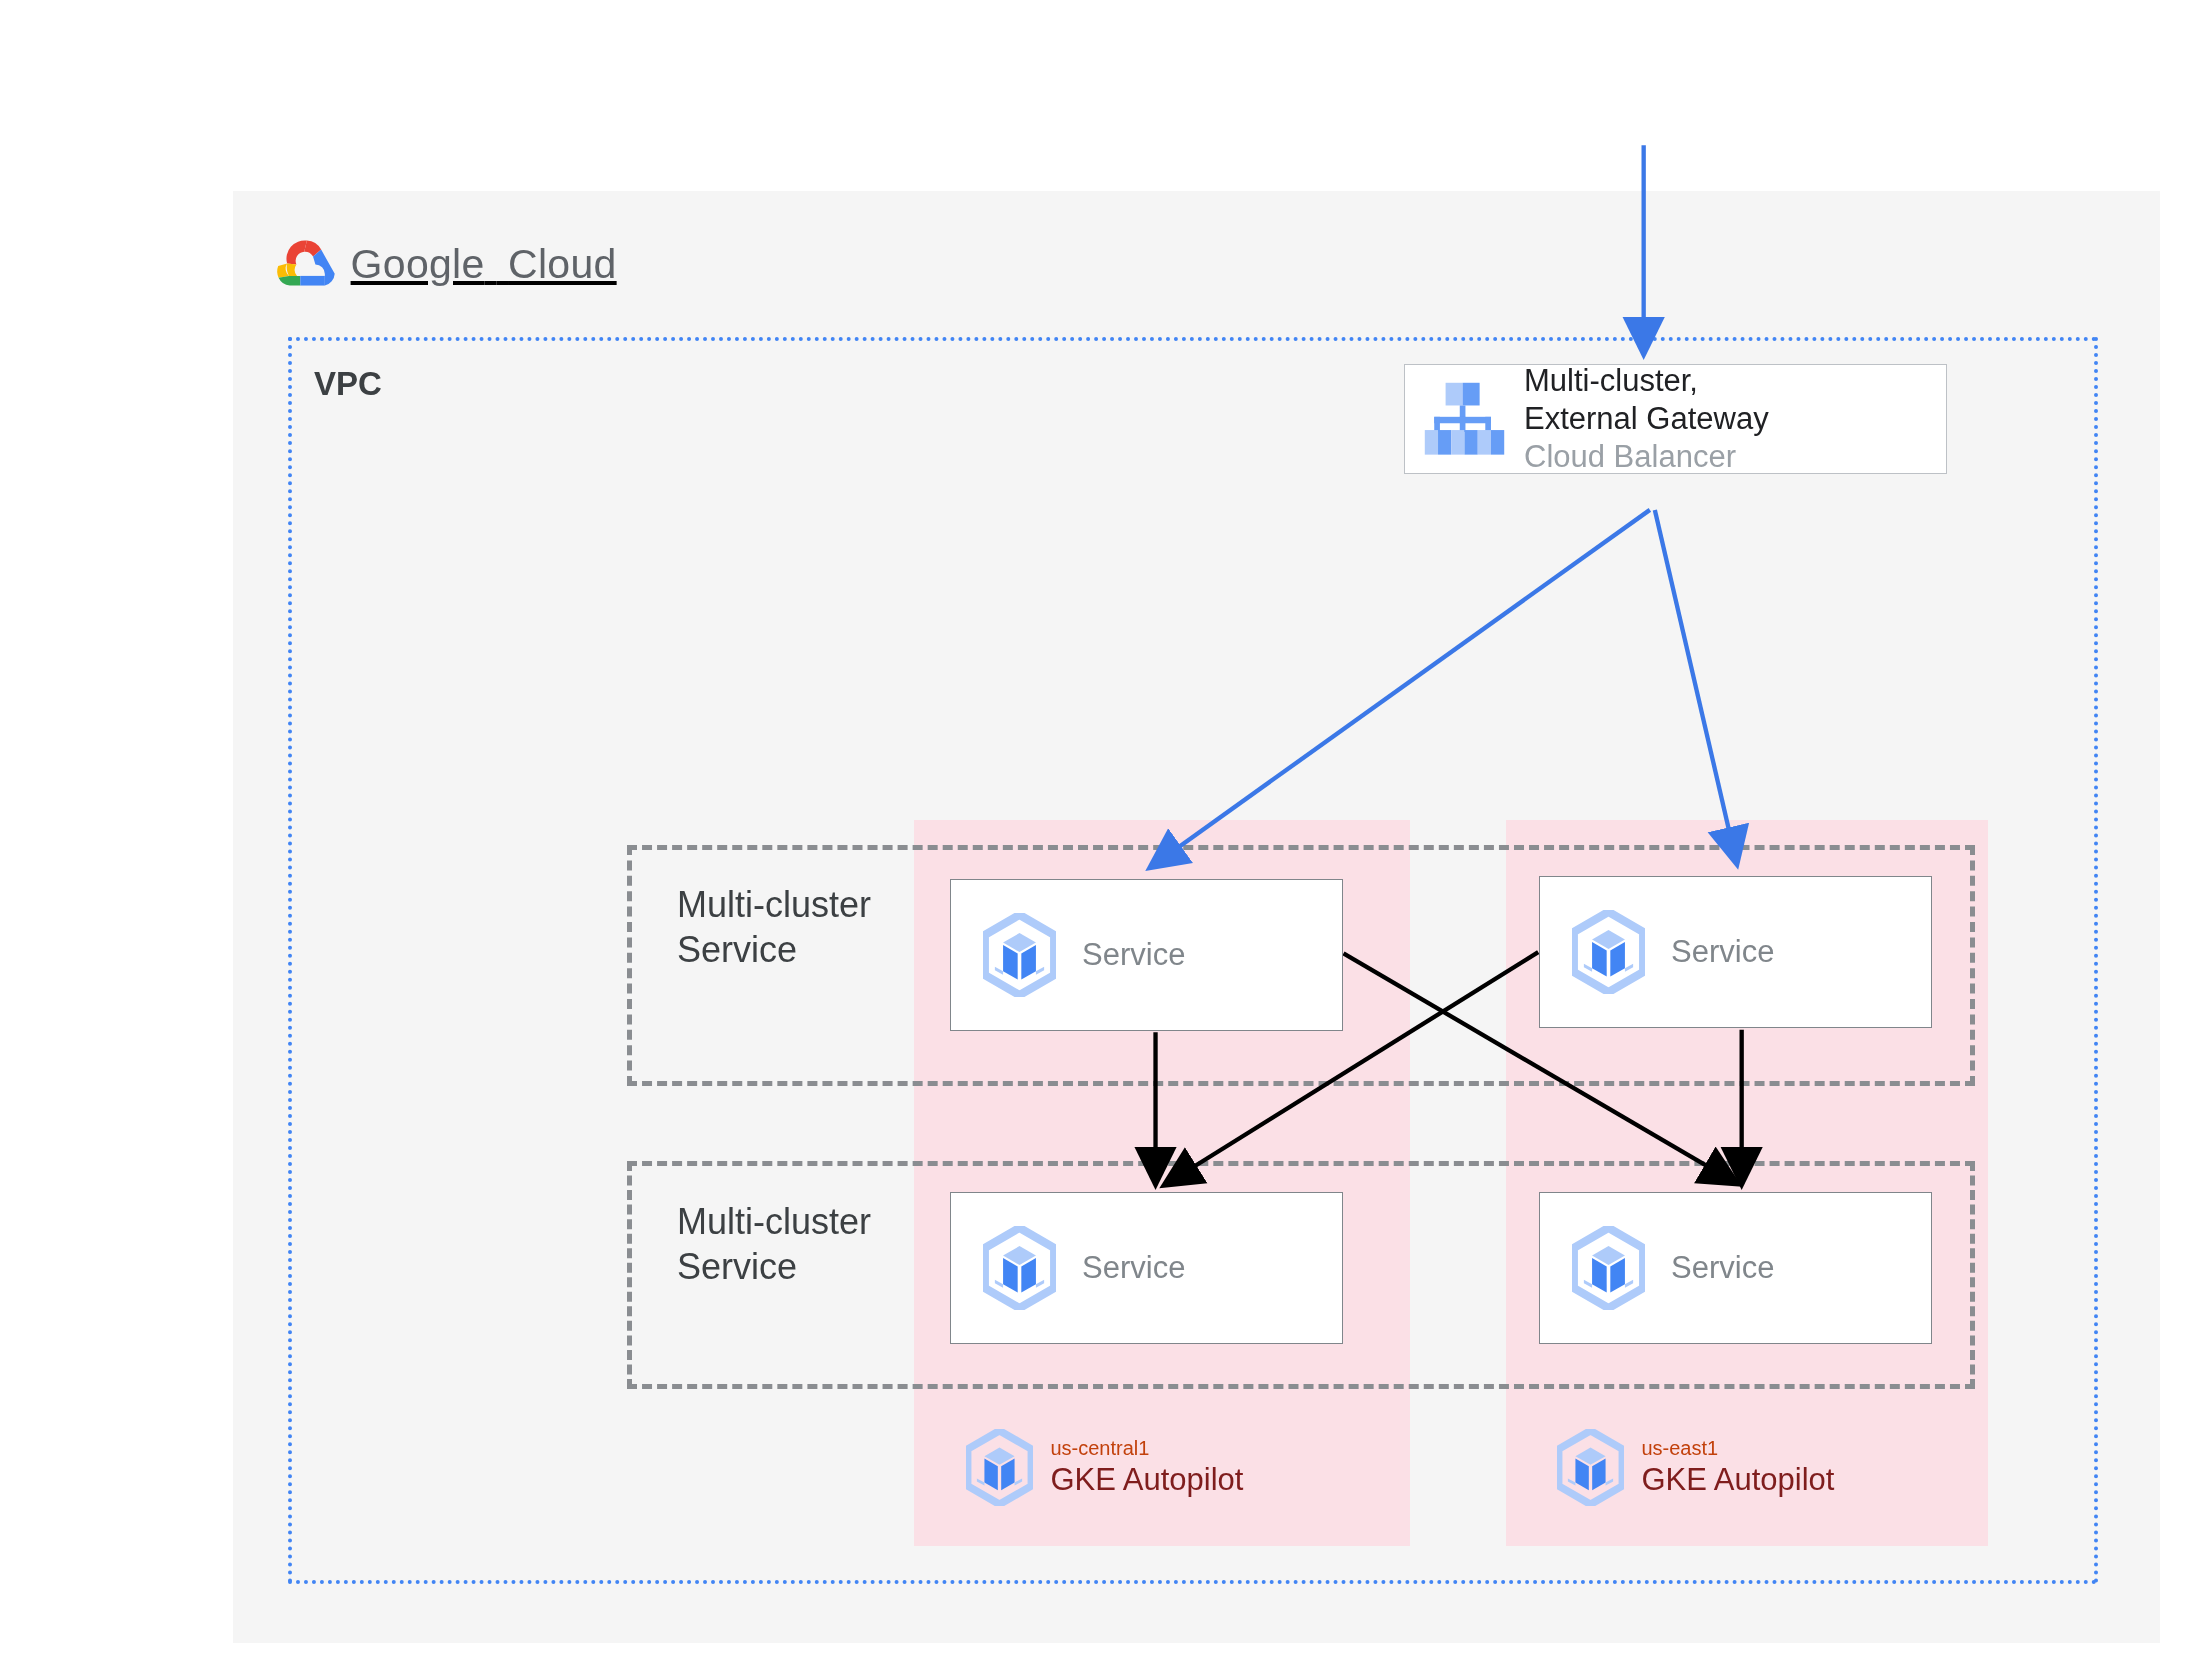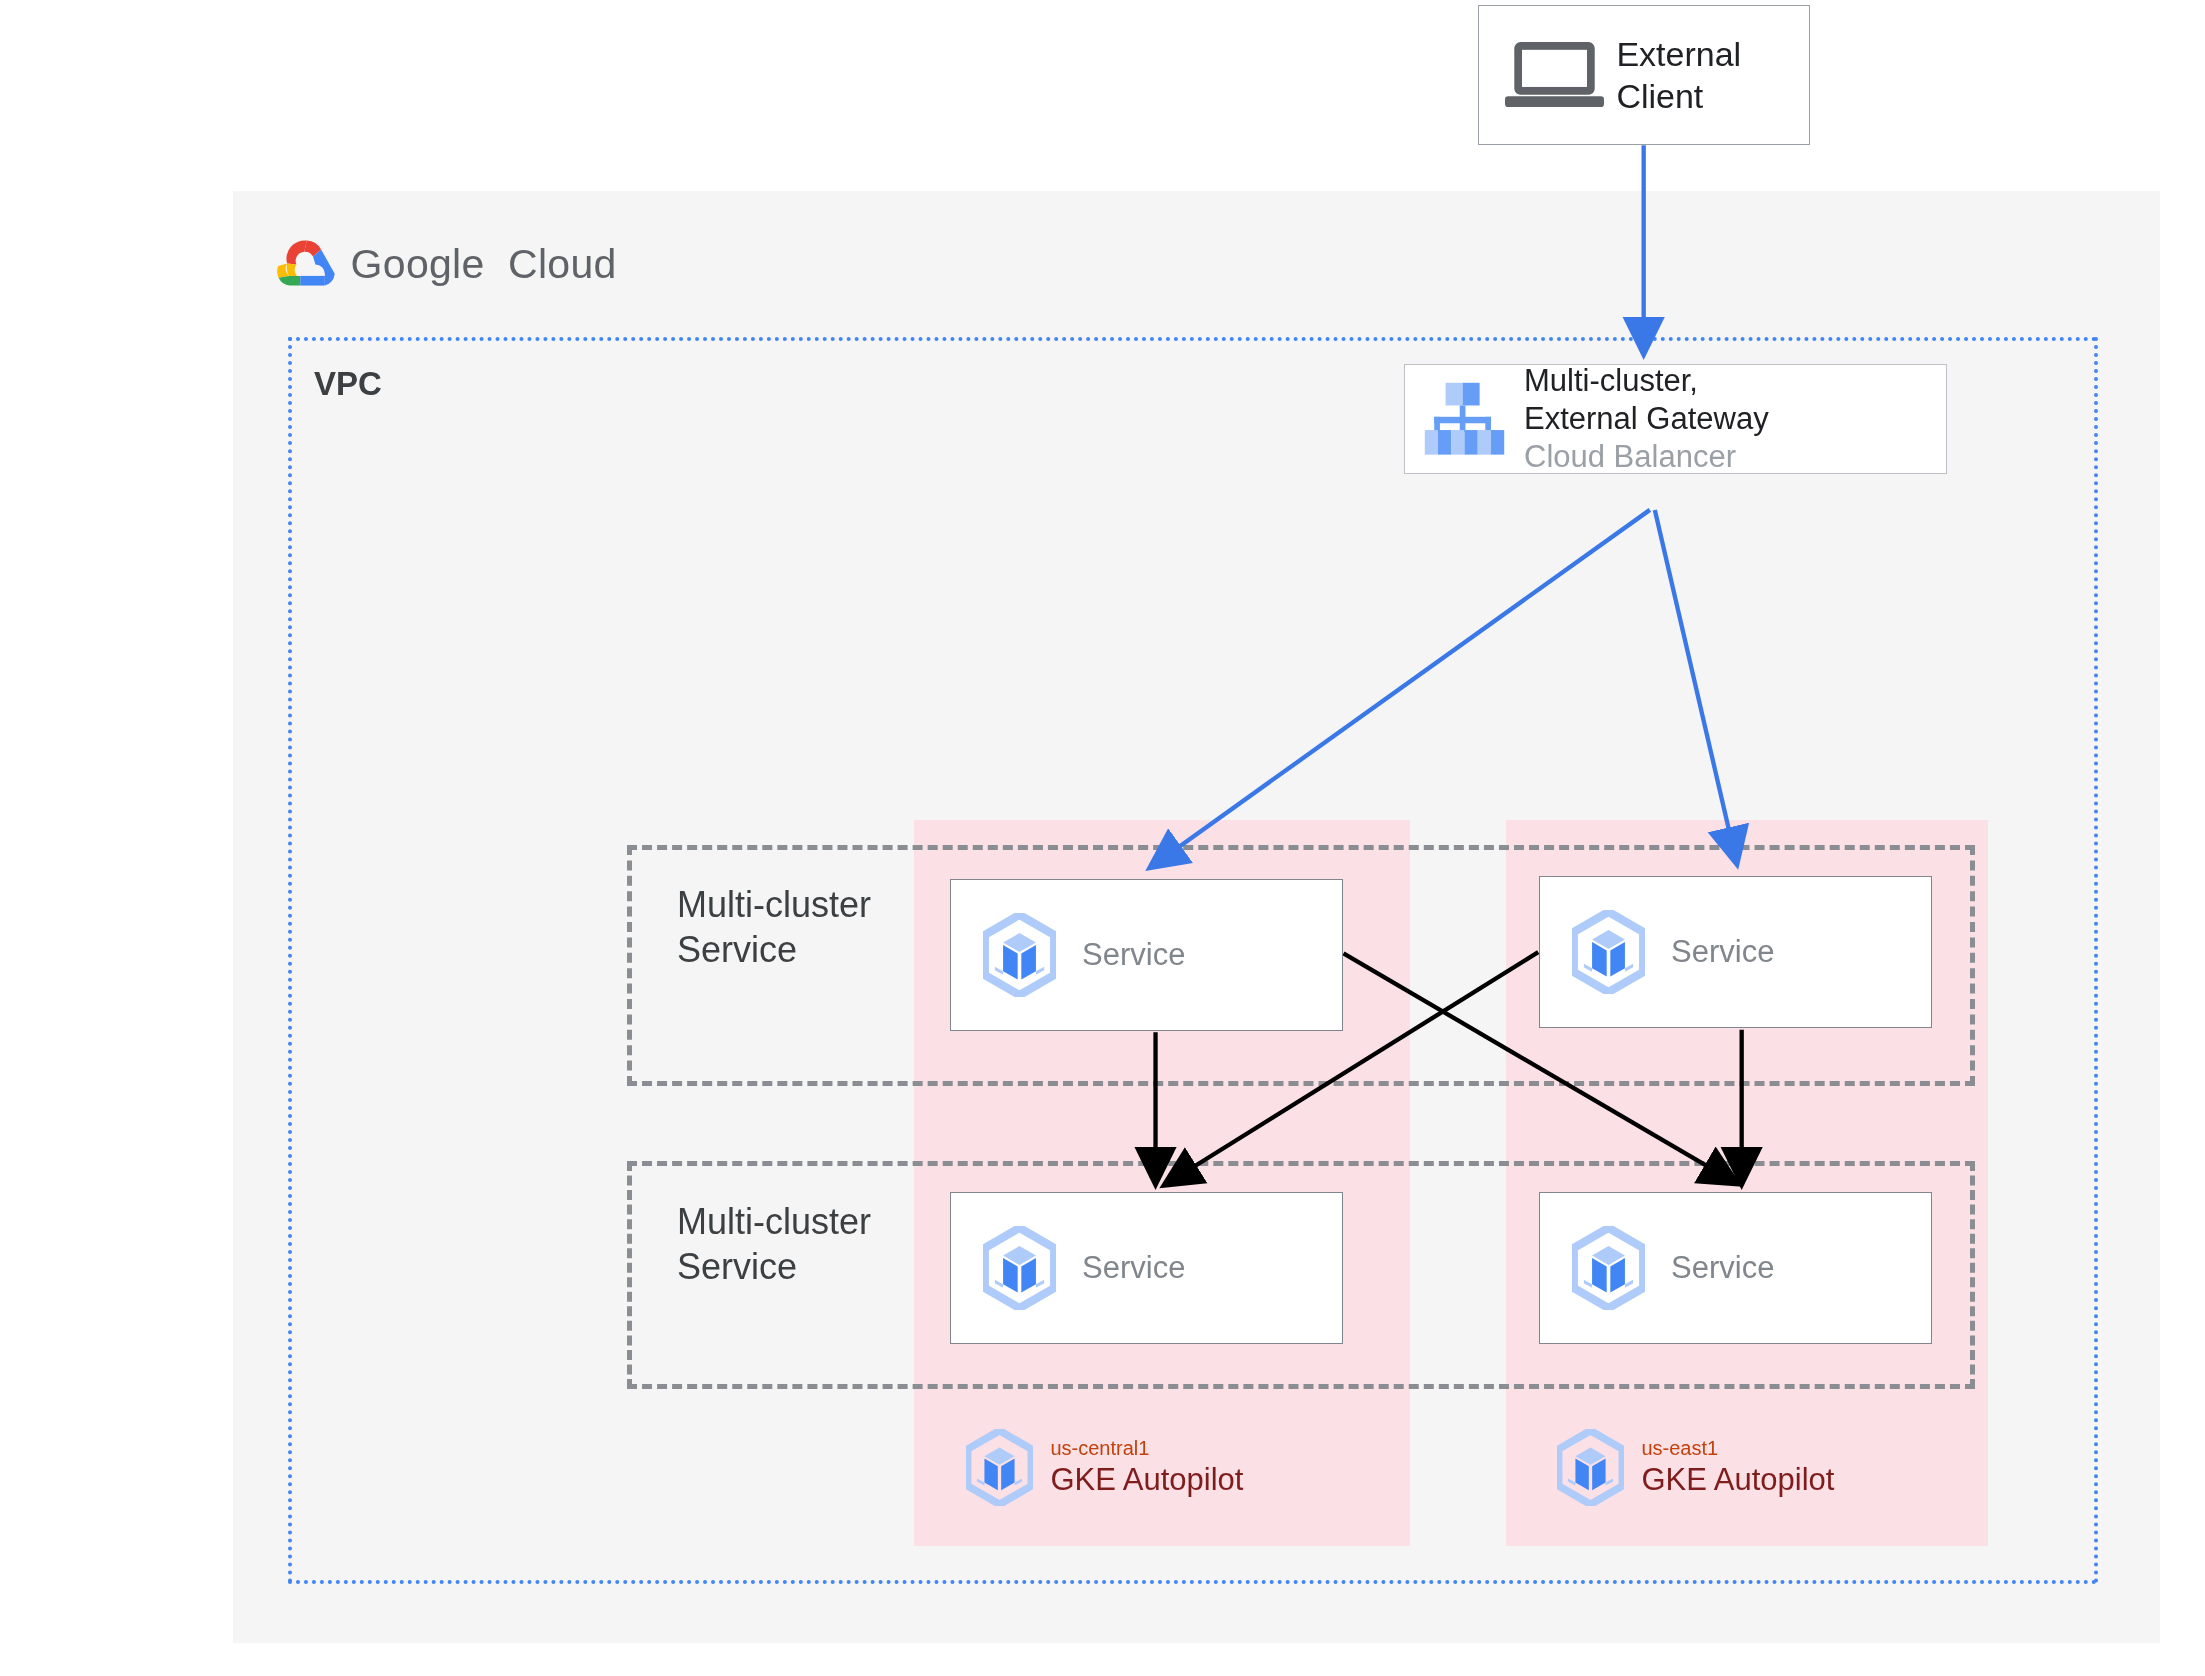--- a/index.html
+++ b/index.html
@@ -8,21 +8,21 @@
   .abs{position:absolute;box-sizing:border-box;}
 
   
   #external-client{left:1478px;top:5px;width:332px;height:140px;border:1.9px solid #9aa0a6;background:#fff;
     display:flex;align-items:center;}
   #external-client .lap{width:99px;margin-left:26px;flex:none;}
   #external-client .ec-text{font-size:34px;color:#202124;line-height:1.25;margin-left:12.4px;}
 
   
   #gcloud-panel{left:233px;top:191px;width:1927px;height:1452px;background:#f5f5f5;}
-  #gc-logo{left:275px;top:230px;width:434px;height:68px;display:flex;align-items:center;gap:13.6px;}
+  #gc-logo{left:275px;top:230px;width:434px;height:68px;display:flex;align-items:center;gap:13.6px;text-decoration:underline;}
   #gc-logo .gc-word{font-size:41px;color:#5f6368;letter-spacing:0.3px;}
 
   
   #vpc-box{left:288px;top:337px;width:1810px;height:1247px;border:4.3px dotted #4285f4;}
   #vpc-label{left:314px;top:365px;font-size:33px;font-weight:bold;color:#3c4043;}
 
   
   #lb-box{left:1404px;top:364px;width:543px;height:110px;border:1.9px solid #bdc1c6;background:#fff;
     display:flex;align-items:center;}
   #lb-box .lb-icon{width:87px;margin-left:16px;flex:none;}
@@ -62,31 +62,20 @@
   .cluster-foot .cf-sub{font-size:31px;color:#7f1d1d;}
 
   
   #wires{left:0;top:0;width:2205px;height:1676px;pointer-events:none;}
 </style>
 </head>
 <body>
 
 <div id="canvas">
 
-  <div class="abs" id="external-client">
-    <svg class="lap" viewBox="0 0 64 46">
-      <rect x="6" y="2" width="52" height="34" rx="4" fill="#5f6368"></rect>
-      <rect x="11" y="7" width="42" height="24" fill="#ffffff"></rect>
-      <rect x="0" y="37" width="64" height="7" rx="2" fill="#5f6368"></rect>
-    </svg>
-    <div class="ec-text">
-      <div>External</div>
-      <div>Client</div>
-    </div>
-  </div>
 
   <div class="abs" id="gcloud-panel"></div>
 
   <div class="abs" id="gc-logo">
     <svg width="62" height="57" viewBox="0 0 28 26">
       <path d="M14.4 2.1 A8 8 0 0 1 20.9 6.2 L17.2 9.4 A4.2 4.2 0 0 0 13.2 7.2 Z" fill="#EA4335"></path>
       <path d="M20.9 6.2 L27.1 17.2 A6 6 0 0 1 22.6 22.6 L22.6 17.3 A4.3 4.3 0 0 0 18.3 13.0 L17.2 9.4 Z" fill="#4285F4"></path>
       <path d="M13.2 7.2 A4.2 4.2 0 0 0 9.6 13.0 L5.4 12.6 A8.3 8.3 0 0 1 14.4 2.1 Z" fill="#EA4335"></path>
       <path d="M5.4 12.6 A8.3 8.3 0 0 0 6.2 18.2 L9.9 18.2 A4.3 4.3 0 0 1 9.6 13.0 Z" fill="#FBBC05"></path>
       <path d="M1.3 13.7 A7 7 0 0 0 1.5 19.0 L6.2 18.2 A4.3 4.3 0 0 1 5.4 12.6 Z" fill="#FBBC05"></path>

